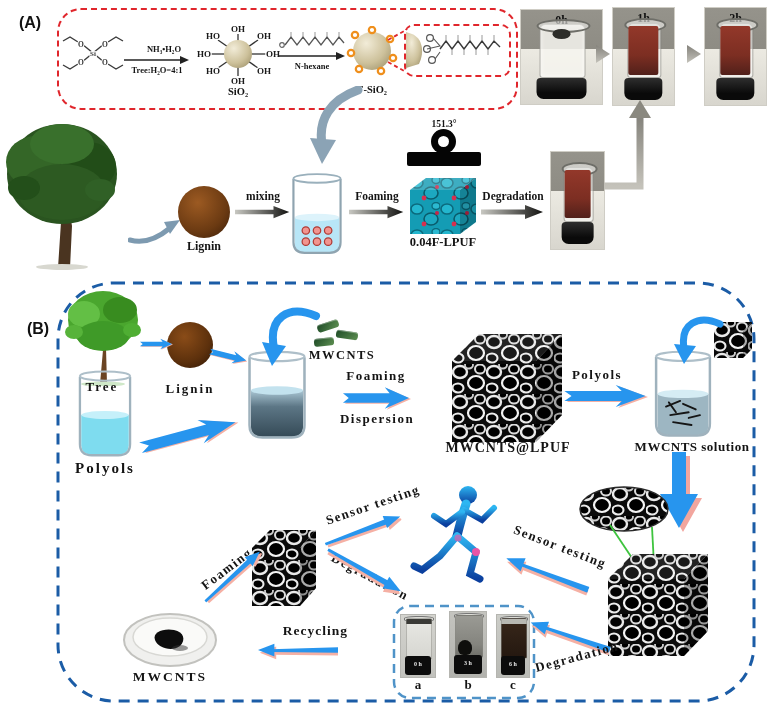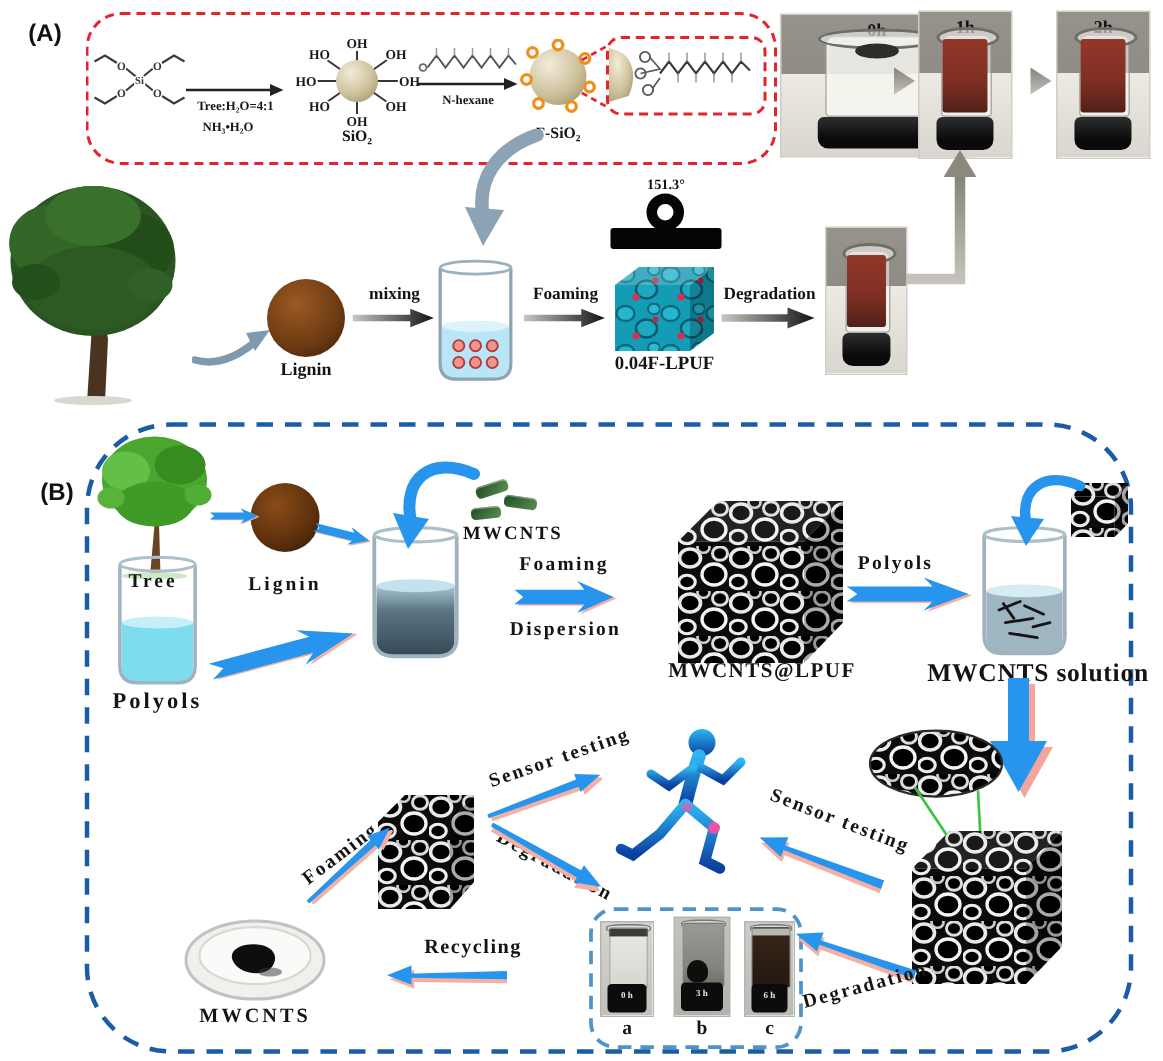--- a/index.html
+++ b/index.html
@@ -108,21 +108,21 @@
   </g>
   <g font-size="7.5" font-weight="bold" fill="#333" text-anchor="middle" style="paint-order:stroke" stroke="#fff" stroke-width="2">
     <text x="33" y="26" font-size="7">Si</text>
     <text x="21" y="16.5">O</text>
     <text x="45" y="16.5">O</text>
     <text x="21" y="34.5">O</text>
     <text x="45" y="34.5">O</text>
   </g>
 </svg>
 
-<div class="lbl rx-txt" style="left:120px;top:45px;width:64px;margin-top:35px;">NH₃•H₂O</div>
+<div class="lbl rx-txt" style="left:132px;top:45px;width:64px;">NH₃•H₂O</div>
 <svg class="abs" style="left:124px;top:55px;" width="66" height="10">
   <line x1="0" y1="5" x2="56" y2="5" stroke="#222" stroke-width="1.6"></line>
   <polygon points="56,1 65,5 56,9" fill="#222"></polygon>
 </svg>
 <div class="lbl rx-txt" style="left:118px;top:66px;width:78px;">Tree:H₂O=4:1</div>
 
 <svg class="abs" style="left:196px;top:22px;" width="84" height="64" viewBox="0 0 84 64">
   <g stroke="#333" stroke-width="1.3">
     <line x1="42" y1="32" x2="42" y2="12"></line>
         <line x1="42" y1="32" x2="62" y2="18"></line>
@@ -198,21 +198,21 @@
         <line x1="64" y1="15" x2="64" y2="9"></line>
     <line x1="76" y1="15" x2="76" y2="9"></line>
         <line x1="88" y1="15" x2="88" y2="9"></line>
     <line x1="46" y1="23" x2="46" y2="29"></line>
         <line x1="58" y1="23" x2="58" y2="29"></line>
         <line x1="70" y1="23" x2="70" y2="29"></line>
         <line x1="82" y1="23" x2="82" y2="29"></line>
   </g>
 </svg>
 
-<div class="photo" style="left:521px;top:10px;width:81px;height:94px;padding-left:46px;">
+<div class="photo" style="left:521px;top:10px;width:81px;height:94px;">
   <div class="p-label">0h</div>
   <div class="vial">
     <div class="v-glass" style="background:rgba(246,245,238,0.85);"></div>
         <div class="v-rim"></div>
     <div class="v-blob"></div>
     <div class="v-base"></div>
   </div>
 </div>
 <svg class="abs" style="left:595px;top:44px;" width="16" height="20">
   <polygon points="1,1 15,10 1,19" fill="url(#grayV)"></polygon>
@@ -413,21 +413,21 @@
     <line x1="26" y1="80" x2="46" y2="72"></line>
         <line x1="32" y1="92" x2="58" y2="88"></line>
     <line x1="50" y1="76" x2="68" y2="84"></line>
         <line x1="36" y1="102" x2="62" y2="106"></line>
     <line x1="30" y1="74" x2="40" y2="88"></line>
         <line x1="58" y1="96" x2="74" y2="92"></line>
   </g>
   <path d="M12,10 L12,104 Q12,121 30,121 L70,121 Q88,121 88,104 L88,10" fill="none" stroke="#9fb2bd" stroke-width="3.5"></path>
   <ellipse cx="50" cy="9" rx="38" ry="6.5" fill="none" stroke="#aebfc9" stroke-width="3"></ellipse>
 </svg>
-<div class="lbl" style="left:612px;top:440px;width:160px;font-size:17px;letter-spacing:0.5px;">MWCNTS solution</div>
+<div class="lbl" style="left:612px;top:440px;width:160px;font-size:13px;letter-spacing:0.5px;">MWCNTS solution</div>
 
 <svg class="abs" style="left:714px;top:322px;" width="38" height="36" viewBox="0 0 38 36">
   <polygon points="0,9 9,0 38,0 29,9" fill="url(#foamP)"></polygon>
   <polygon points="29,9 38,0 38,27 29,36" fill="url(#foamP)"></polygon>
   <polygon points="29,9 38,0 38,27 29,36" fill="#000" opacity="0.3"></polygon>
   <rect x="0" y="9" width="29" height="27" fill="url(#foamP)"></rect>
 </svg>
 <svg class="abs" style="left:672px;top:316px;" width="54" height="52" viewBox="0 0 54 52">
   <path d="M48,8 C26,-2 8,8 12,32" fill="none" stroke="#2795ee" stroke-width="7" stroke-linecap="round"></path>
   <polygon points="2,28 24,30 12,48" fill="#2795ee"></polygon>

